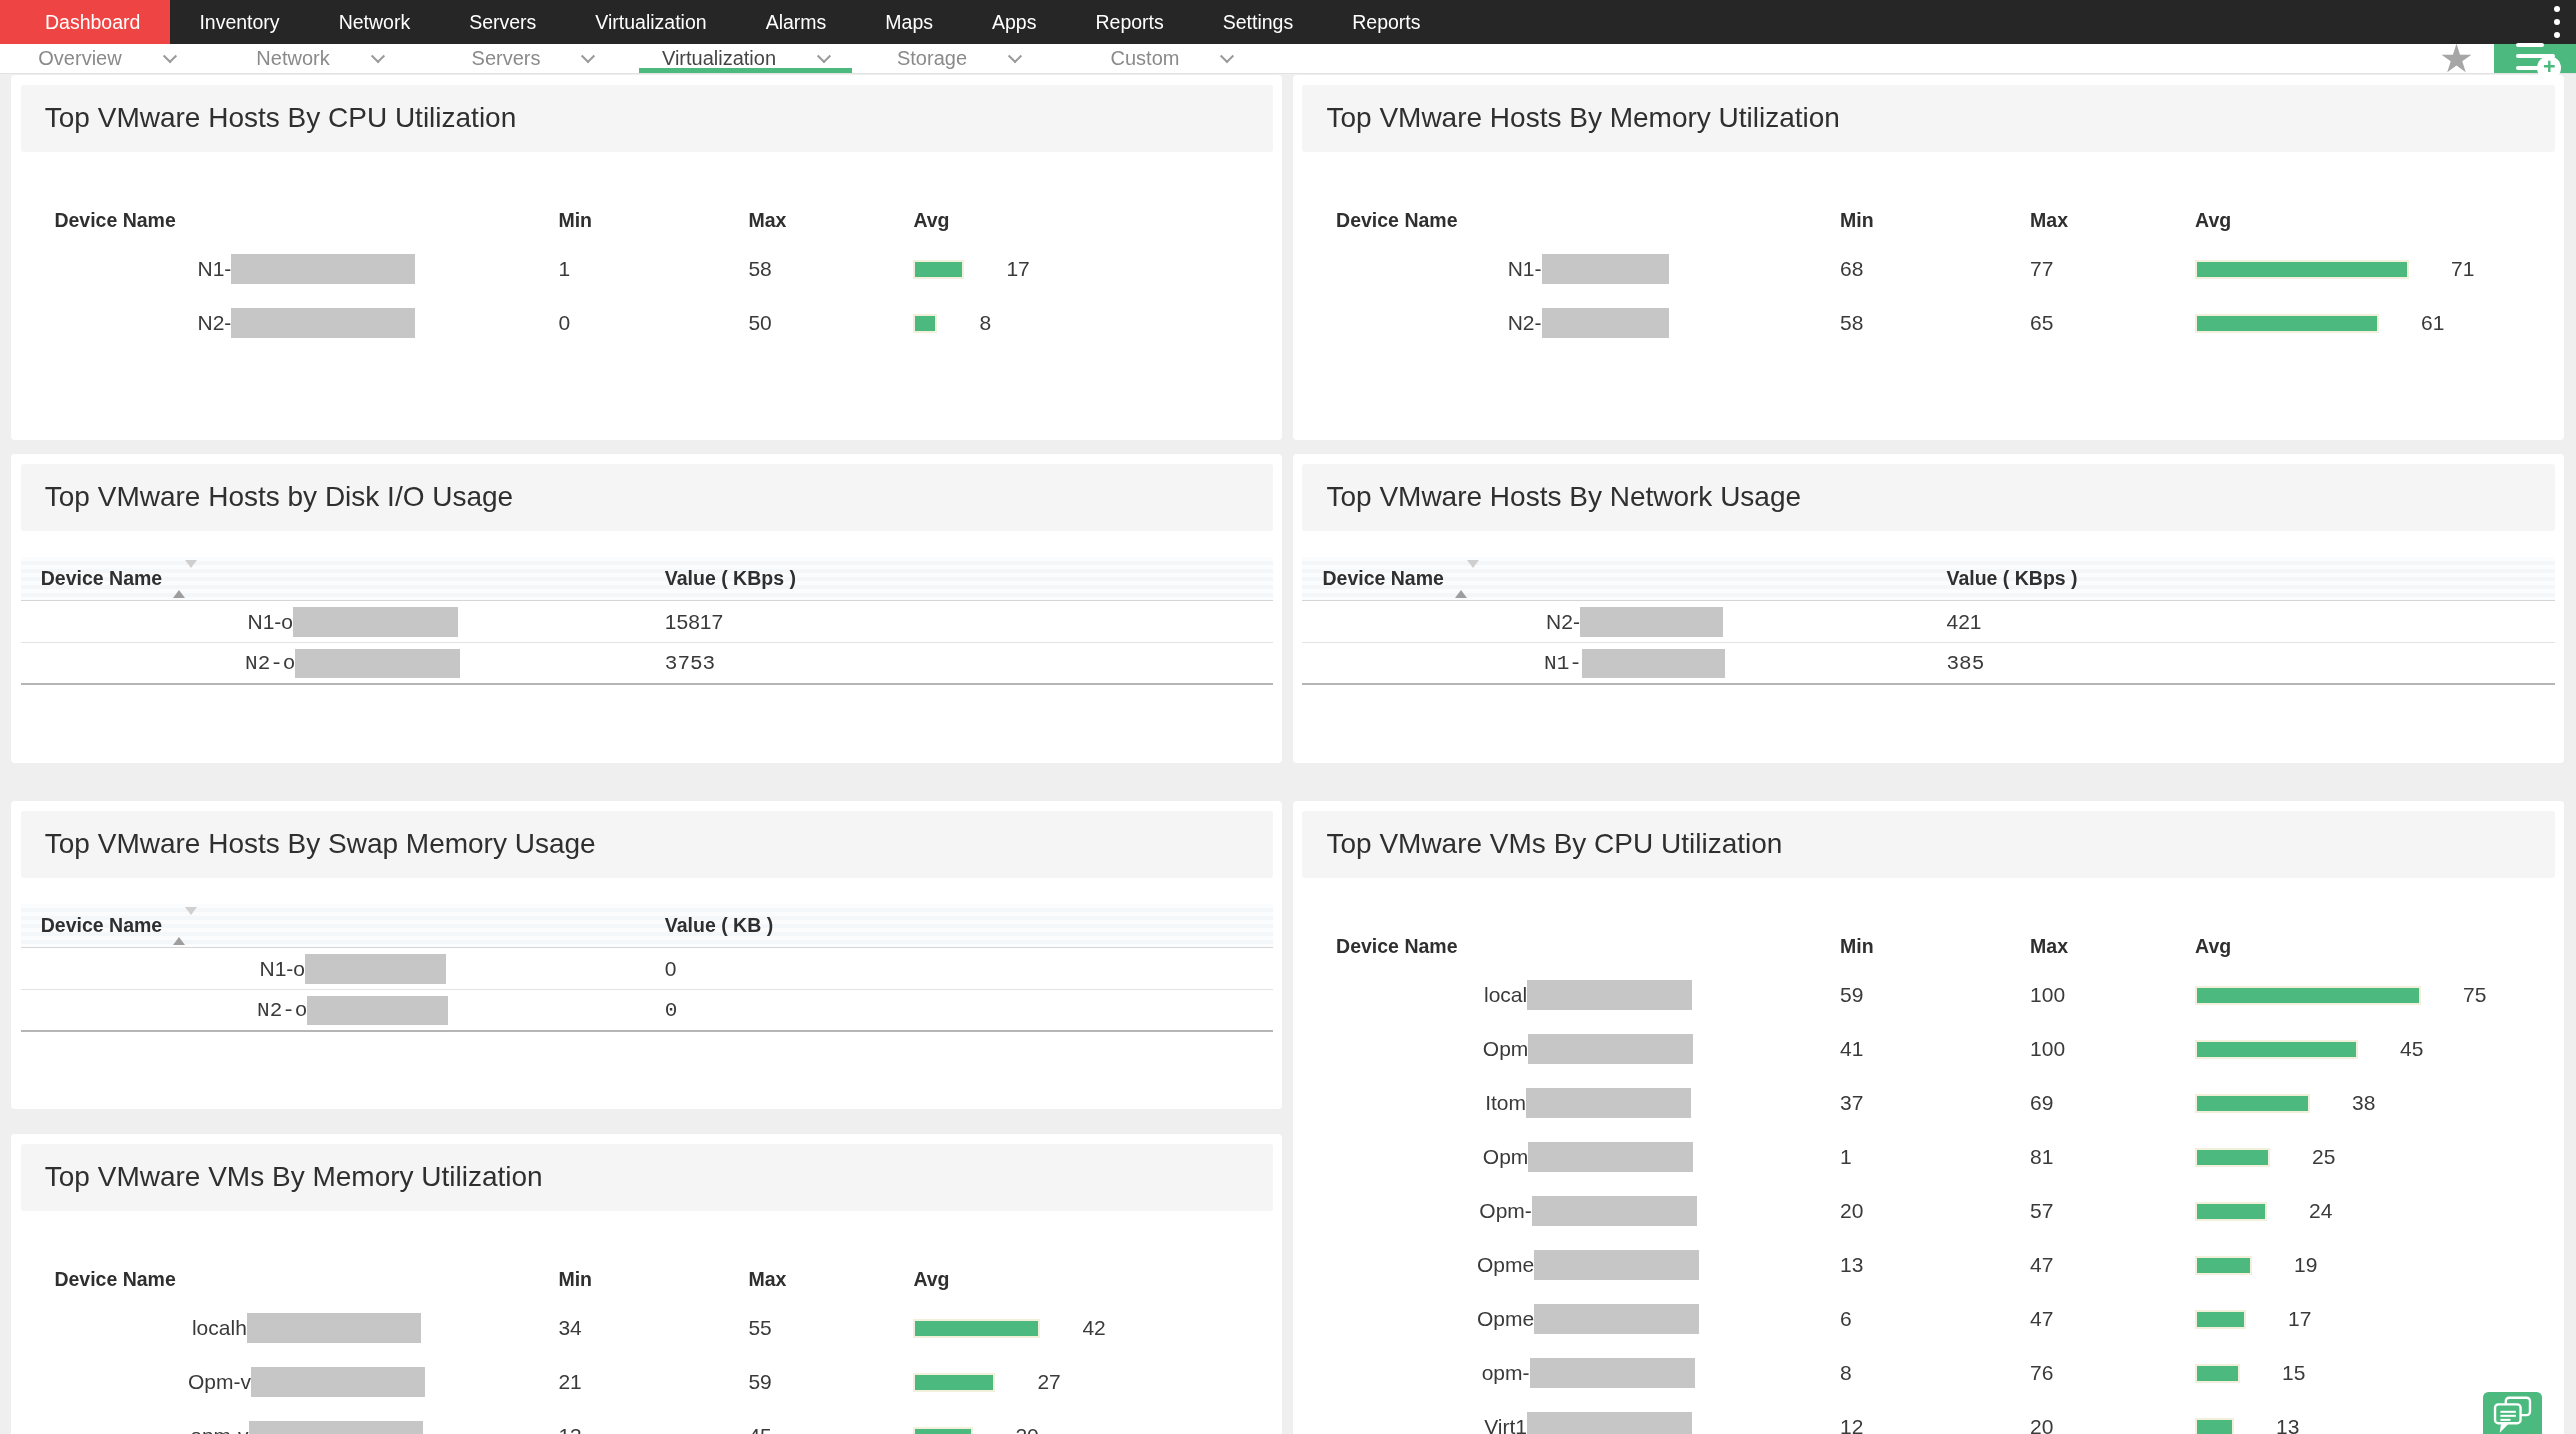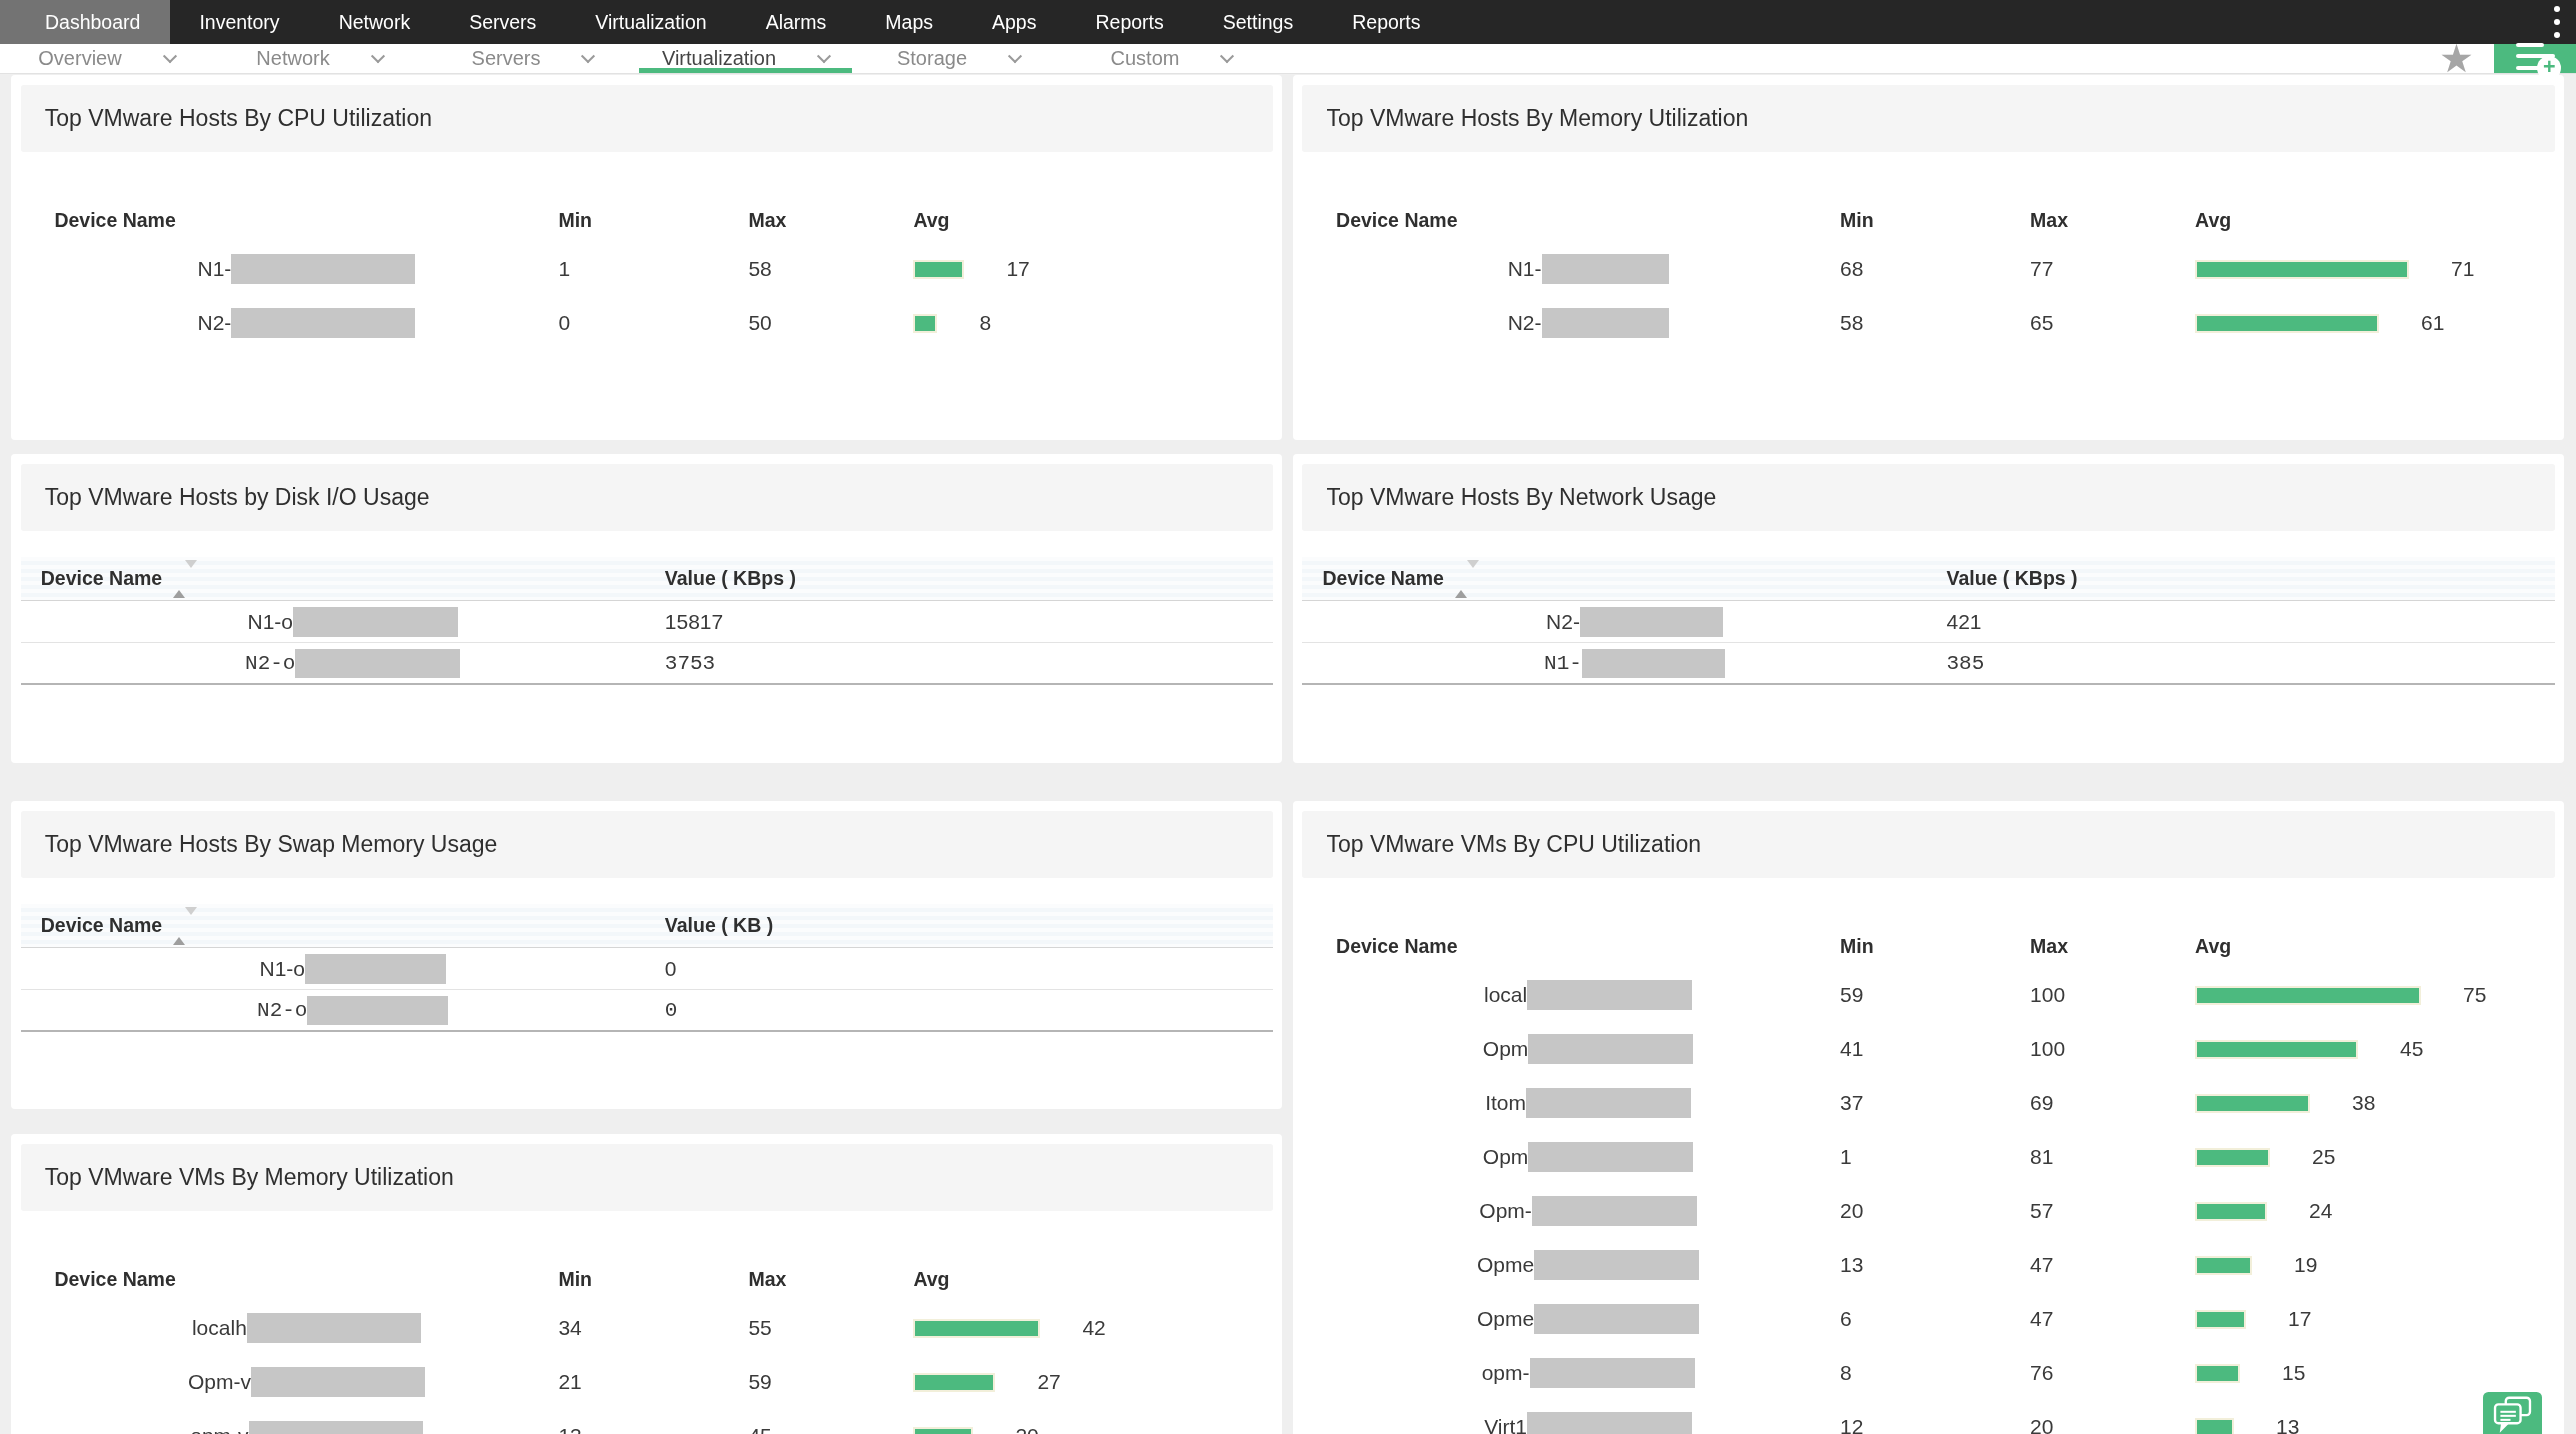--- a/index.html
+++ b/index.html
@@ -3,21 +3,21 @@
 <meta charset="utf-8">
 <style>
   * { margin:0; padding:0; box-sizing:border-box; }
   html,body { width:2576px; height:1435px; overflow:hidden; }
   body { background:#efefef; font-family:"Liberation Sans", sans-serif; color:#3a3a3a; }
 
   
   .topnav { height:44px; background:#262626; display:flex; align-items:stretch; }
   .topnav .nav-item { display:flex; align-items:center; padding:0 29.5px; color:#ffffff;
                       font-size:19.5px; white-space:nowrap; cursor:pointer; }
-  .topnav .nav-item.active { background:#737373;padding-left:45px; }
+  .topnav .nav-item.active { background:#ef4444;padding-left:45px; }
   .kebab { margin-left:auto; margin-right:8px; align-self:center; display:flex;
            flex-direction:column; gap:7.4px; padding:4px 8px; cursor:pointer; }
   .kebab i { width:6px; height:6px; border-radius:50%; background:#ffffff; }
 
   
   .subnav { height:30px; background:#ffffff; display:flex; align-items:stretch;
             border-bottom:0.7px solid #e2e2e2; }
   .subtab { display:flex; align-items:center; justify-content:center; gap:43px;
             min-width:213px; font-size:20px; color:#8a8a8a; cursor:pointer;
             border-bottom:5.4px solid transparent; border-top:5.4px solid transparent; }
@@ -37,21 +37,21 @@
 
   
   .main { display:flex; gap:10.7px; padding:1.3px 11.4px 0 11.4px; }
   .colm { width:1271px; display:flex; flex-direction:column; }
   .card { background:#ffffff; border-radius:4px; overflow:hidden; }
   .h1 { height:365px; } .h2 { height:309px; } .h3 { height:308px; }
   .h4l { height:393px; } .h4r { height:711px; }
   .mb1 { margin-bottom:14px; } .mb2 { margin-bottom:38px; } .mb3 { margin-bottom:25px; }
   .card-head { margin:9.4px; height:67px; background:#f5f5f5; border-radius:2.7px;
                display:flex; align-items:center; padding:0 24px; }
-  .card-title { font-size:23px; color:#2f2f2f; }
+  .card-title { font-size:28px; color:#2f2f2f; }
 
   
   .bartable { padding:38px 20px 0 43px; }
   .brow { display:grid; grid-template-columns:504px 190px 165px 1fr; align-items:center;
           height:54px; font-size:21px; color:#3a3a3a; }
   .brow.head { height:43px; font-weight:bold; font-size:19.5px; color:#2f2f2f; }
   .pfx { white-space:nowrap; }
   .redact { display:inline-block; height:29.5px; background:#c6c6c6; vertical-align:middle; }
   .namecell { display:flex; align-items:center;justify-content:center; }
   .avgcell { display:flex; align-items:center; }

